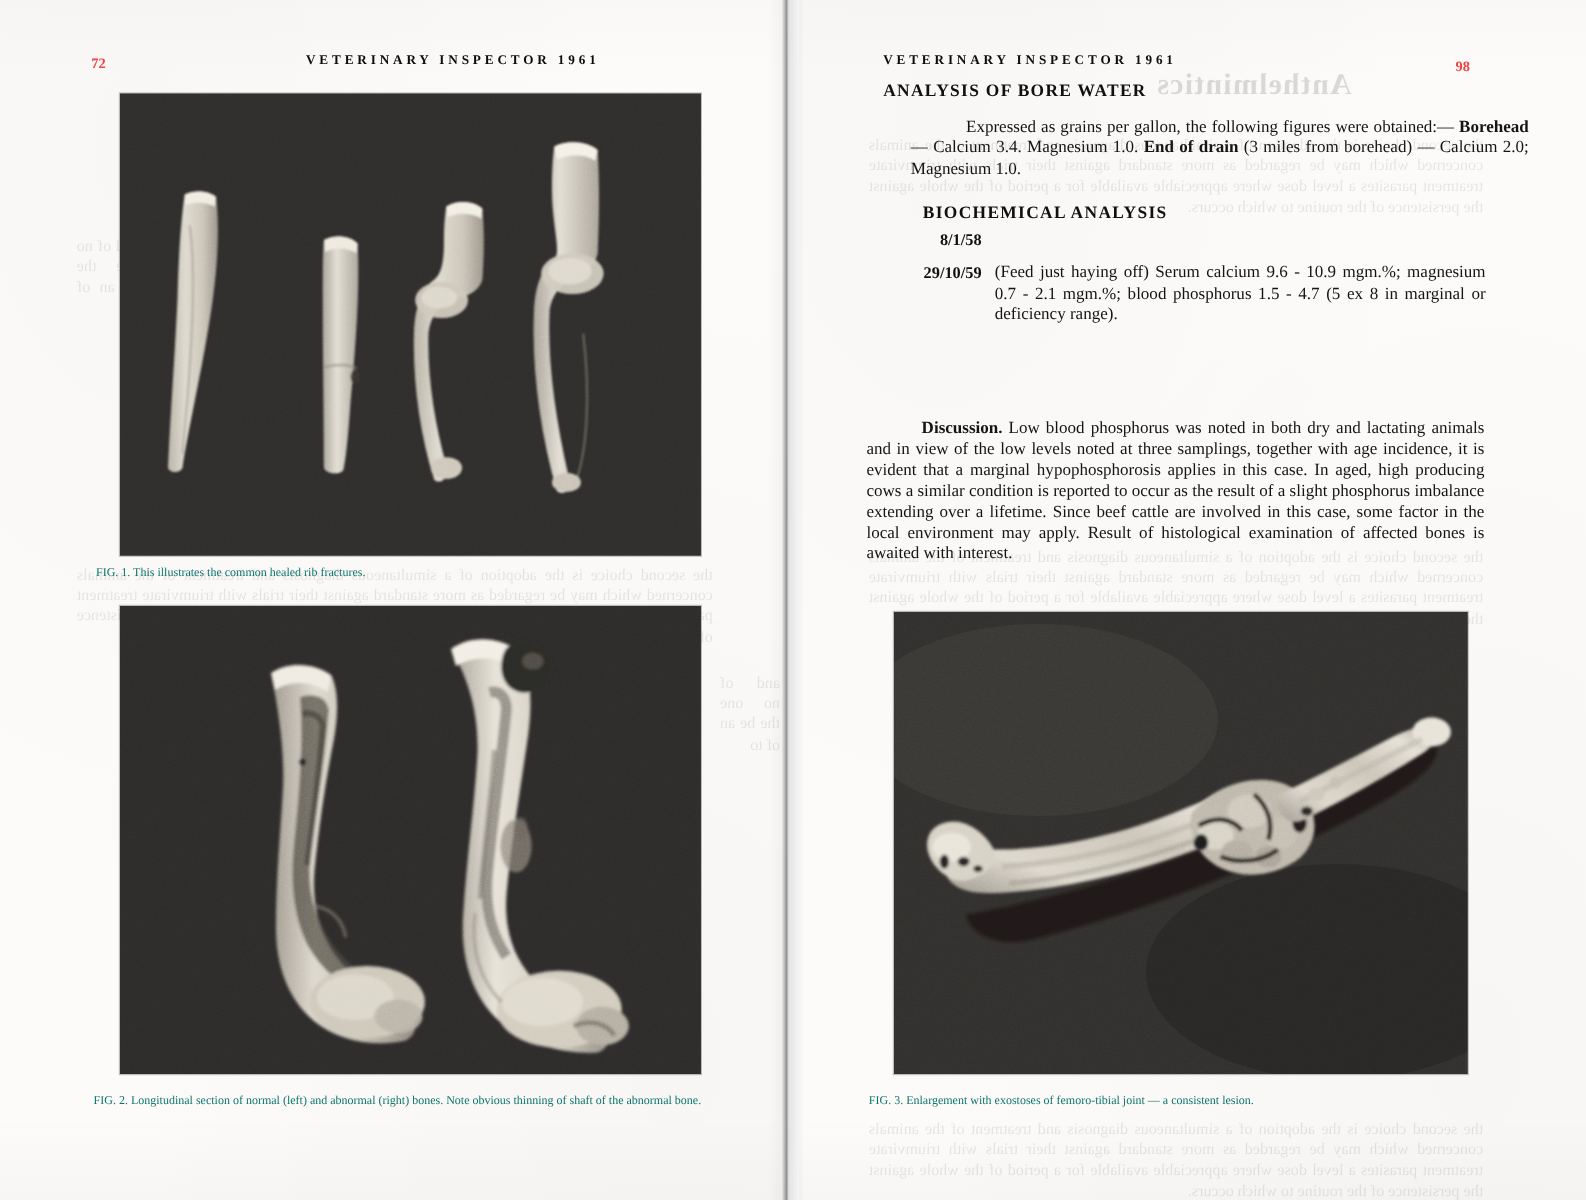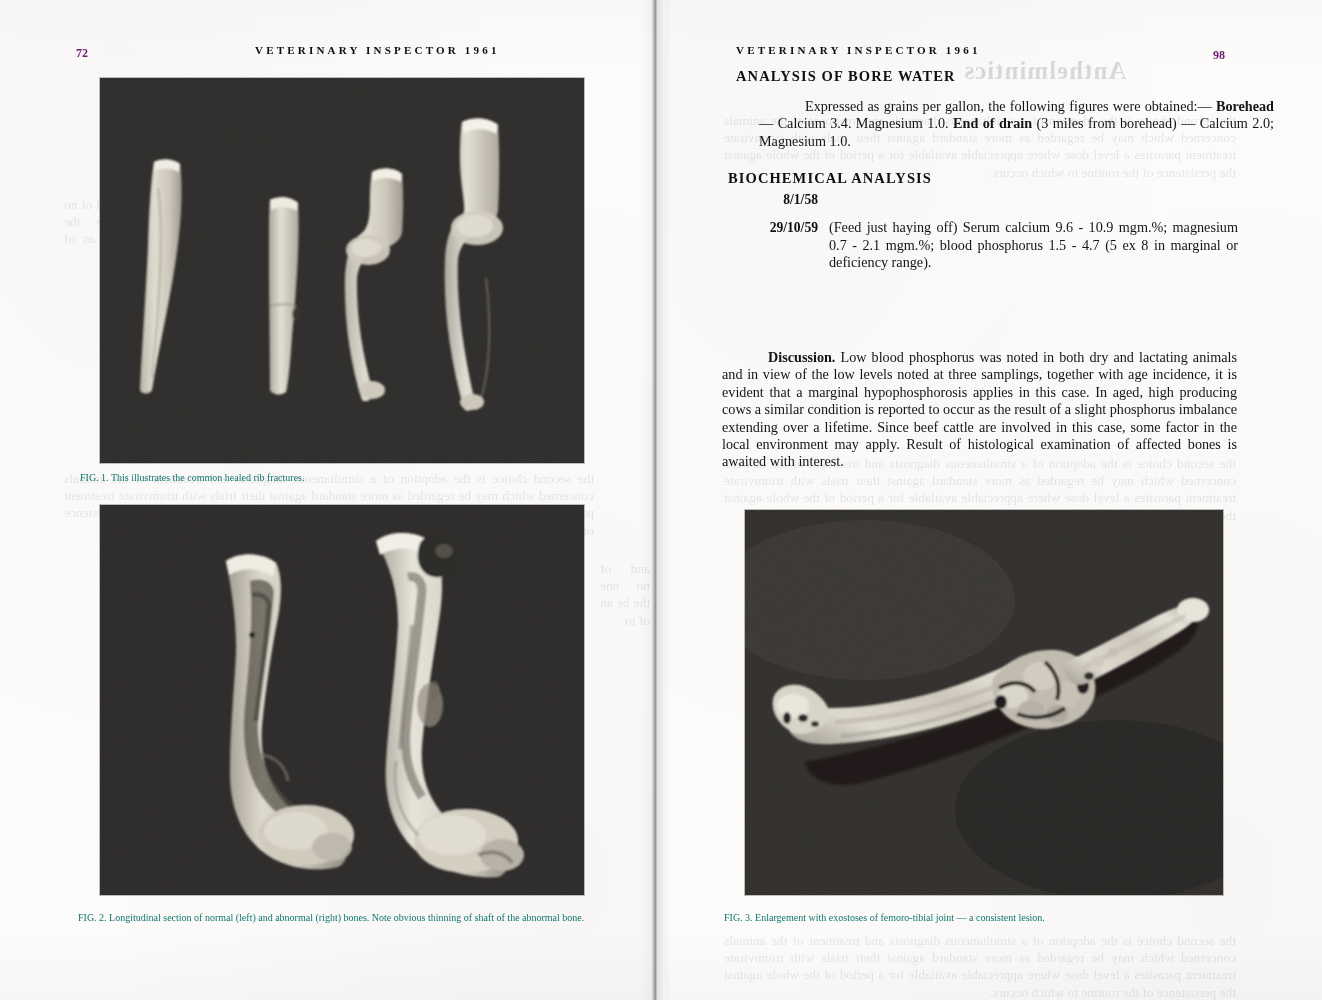--- a/index.html
+++ b/index.html
@@ -63,38 +63,38 @@
     font-weight: bold;
     font-size: 11px;
     letter-spacing: 3.2px;
     white-space: nowrap;
     color: #0d0d0d;
   }
   .folio {
     position: absolute;
     font-weight: bold;
     font-size: 12px;
-    color: #701a75;
+    color: #ef4444;
   }
 
   #head-left   { left: 255px; top: 44px; }
   #folio-left  { left: 76px;  top: 46px; }
   #head-right  { left: 736px; top: 44px; }
   #folio-right { left: 1213px; top: 48px; }
 
   
   .sec-head {
     position: absolute;
     font-weight: bold;
     font-size: 14.5px;
     letter-spacing: 1.1px;
     white-space: nowrap;
   }
   #sec-bore  { left: 736px; top: 68px; text-align: center; }
-  #sec-bio   { left: 728px; top: 170px; }
+  #sec-bio   { left: 769px; top: 170px; }
 
   
   .body-col {
     position: absolute;
     width: 515px;
     left: 722px;
     font-size: 14.2px;
     line-height: 17.4px;
     text-align: justify;
     color: #141414;

